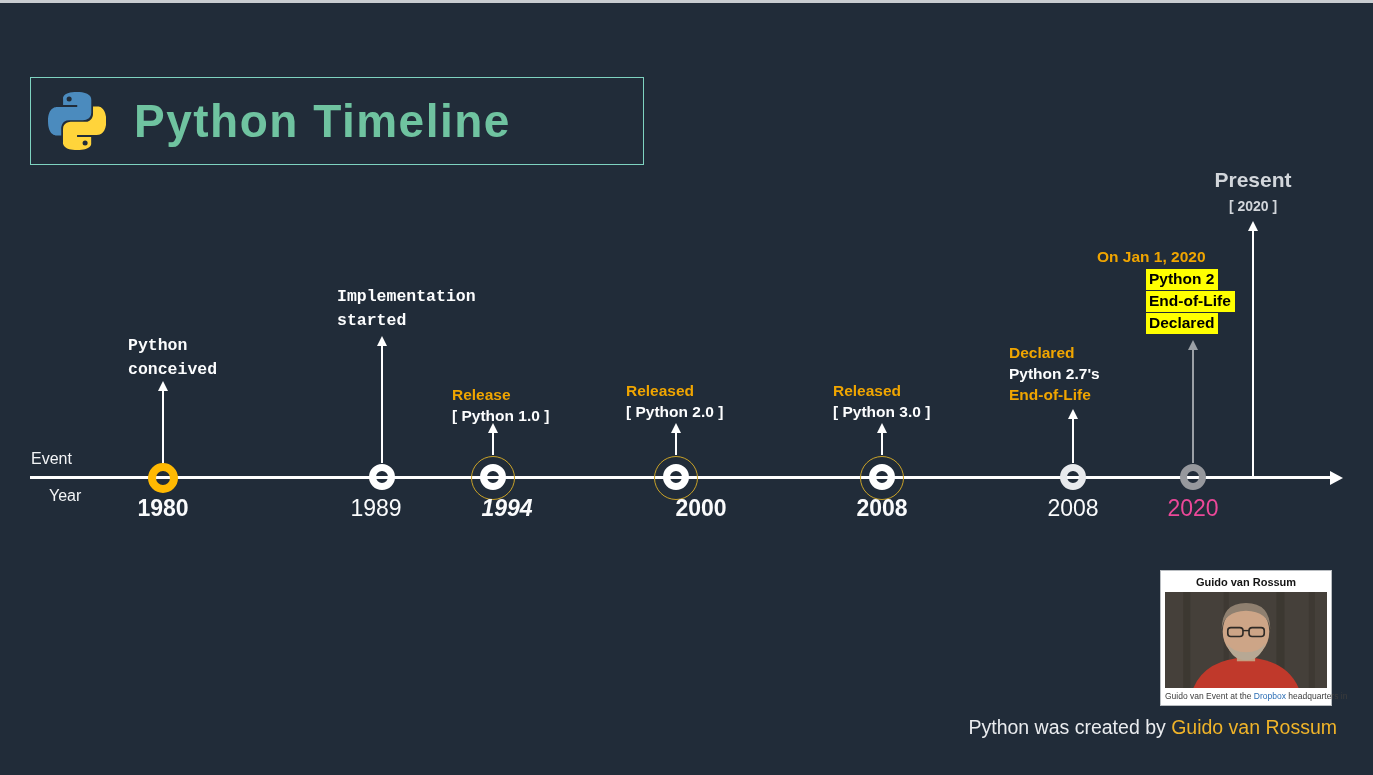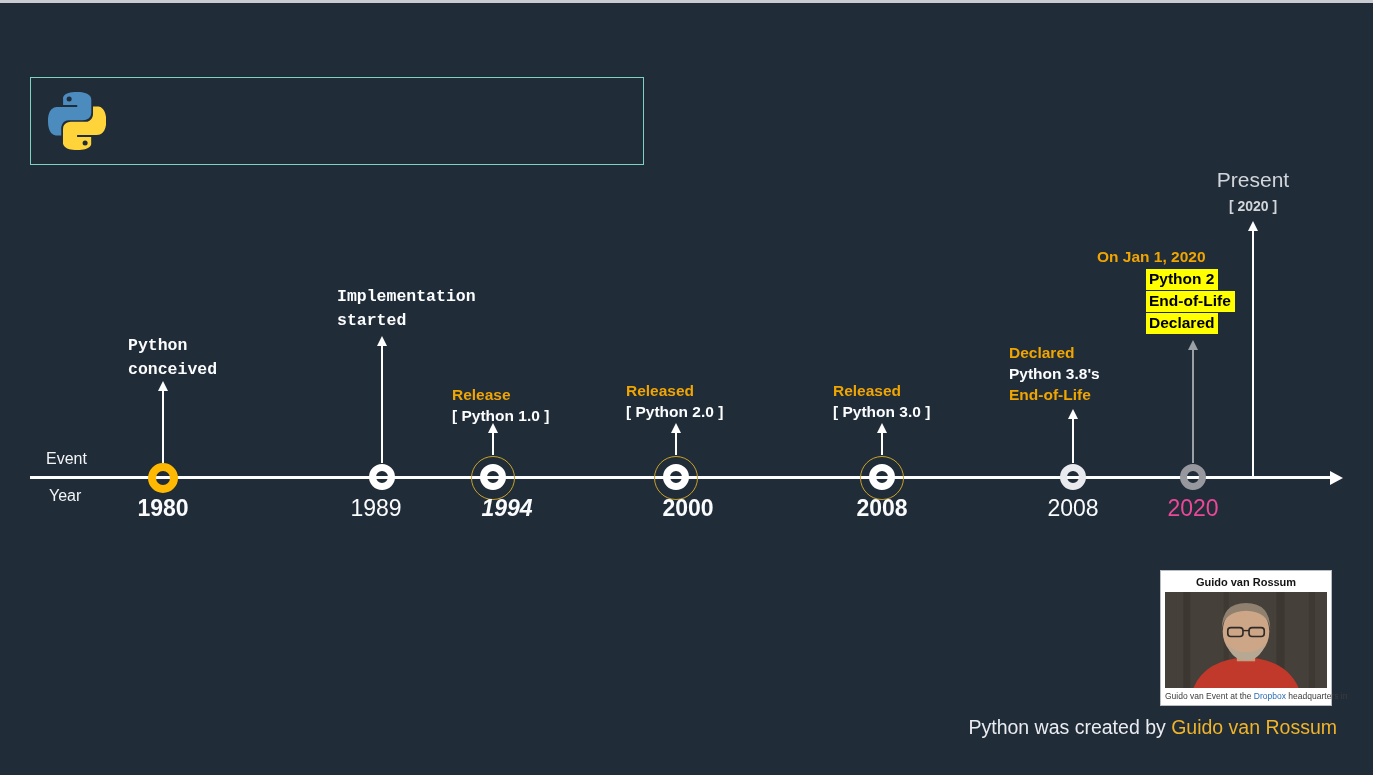--- a/index.html
+++ b/index.html
@@ -16,39 +16,39 @@
     border:1.5px solid #7ED3C0;display:flex;align-items:center;
   }
   .logo-wrap{margin-left:17px;width:58px;height:58px;flex:0 0 auto;}
   .title-text{
     margin-left:28px;font-size:46px;font-weight:bold;color:#6FC3A0;
     letter-spacing:1.5px;
   }
 
   
   .present-title{position:absolute;left:1173px;top:168px;width:160px;text-align:center;
-    color:#D2D6DB;font-size:21px;font-weight:normal;}
+    color:#D2D6DB;font-size:21px;font-weight:bold;}
   .present-sub{position:absolute;left:1173px;top:198px;width:160px;text-align:center;
     color:#D2D6DB;font-size:14px;font-weight:bold;}
 
   
   .arrow{position:absolute;width:12px;display:flex;flex-direction:column;align-items:center;}
   .arrow .head{width:0;height:0;border-left:5px solid transparent;border-right:5px solid transparent;
     border-bottom:10px solid #FFFFFF;}
   .arrow .shaft{width:1.6px;flex:1;background:#FFFFFF;}
   .arrow.gray .head{border-bottom-color:#9BA0A6;}
   .arrow.gray .shaft{background:#9BA0A6;}
 
   
   .timeline-line{position:absolute;left:30px;top:476px;width:1301px;height:3px;background:#FFFFFF;}
   .timeline-head{position:absolute;left:1330px;top:470.5px;width:0;height:0;
     border-top:7px solid transparent;border-bottom:7px solid transparent;border-left:13px solid #FFFFFF;}
 
   .axis-label{position:absolute;color:#F2F4F6;font-size:16px;}
-  .axis-event{left:46px;top:450px;}
+  .axis-event{left:31px;top:450px;}
   .axis-year{left:49px;top:487px;}
 
   
   .marker{position:absolute;border-radius:50%;background:transparent;box-sizing:content-box;}
   .m-std{width:12px;height:12px;border:7.5px solid #FFFFFF;}
   .m-1980{left:148px;top:462.5px;width:14px;height:14px;border:8px solid #FFB902;}
   .m-1989{left:368.5px;top:464px;}
   .m-1994{left:479.5px;top:464px;}
   .m-2000{left:662.5px;top:464px;}
   .m-2008{left:868.5px;top:464px;}
@@ -94,20 +94,21 @@
 
 <div class="top-strip"></div>
 
 <div class="title-box">
   <div class="logo-wrap">
     <svg viewBox="0 0 110 110" width="58" height="58" aria-hidden="true">
       <path fill="#4B8BBE" d="M54.9 0C26.8 0 28.6 12.2 28.6 12.2l.03 12.6h26.8v3.8H18S0 26.6 0 54.9s15.7 27.4 15.7 27.4h9.4V69.1s-.5-15.7 15.4-15.7h26.6s15 .2 15-14.4V14.6S84.3 0 54.9 0zM40.1 8.5a4.8 4.8 0 1 1 0 9.6 4.8 4.8 0 0 1 0-9.6z"></path>
       <path fill="#FFD43B" d="M55.6 110c28.1 0 26.3-12.2 26.3-12.2l-.03-12.6H55.1v-3.8h37.4s18 2 18-26.3-15.7-27.4-15.7-27.4h-9.4v13.2s.5 15.7-15.4 15.7H43.4s-15-.2-15 14.4v24.4S26.2 110 55.6 110zm14.8-8.5a4.8 4.8 0 1 1 0-9.6 4.8 4.8 0 0 1 0 9.6z"></path>
     </svg>
   </div>
+  <div class="title-text">Python Timeline</div>
 </div>
 
 <div class="present-title">Present</div>
 <div class="present-sub">[ 2020 ]</div>
 
 <div class="evt fs16" style="left:128px;top:334px;">
   <div class="white">Python</div>
   <div class="white">conceived</div>
 </div>
 
@@ -126,21 +127,21 @@
   <div class="white">[ Python 2.0 ]</div>
 </div>
 
 <div class="evt fs15" style="left:833px;top:381px;">
   <div class="gold">Released</div>
   <div class="white">[ Python 3.0 ]</div>
 </div>
 
 <div class="evt fs15" style="left:1009px;top:343px;">
   <div class="gold">Declared</div>
-  <div class="white">Python 3.8's</div>
+  <div class="white">Python 2.7's</div>
   <div class="gold">End-of-Life</div>
 </div>
 
 <div class="evt fs15 gold" style="left:1097px;top:247px;">On Jan 1, 2020</div>
 <div class="hl-block">
   <div class="hl-line">Python 2</div>
   <div class="hl-line">End-of-Life</div>
   <div class="hl-line">Declared</div>
 </div>
 
@@ -189,21 +190,21 @@
 <div class="marker m-std m-2008"></div>
 <div class="marker m-std m-2015"></div>
 <div class="marker m-std m-2020"></div>
 <div class="ring r-1994"></div>
 <div class="ring r-2000"></div>
 <div class="ring r-2008"></div>
 
 <div class="year bold" style="left:103px;">1980</div>
 <div class="year" style="left:316px;">1989</div>
 <div class="year bold" style="left:447px;font-style:italic;">1994</div>
-<div class="year bold" style="left:628px;">2000</div>
+<div class="year bold" style="left:641px;">2000</div>
 <div class="year bold" style="left:822px;">2008</div>
 <div class="year" style="left:1013px;">2008</div>
 <div class="year muted" style="left:1133px;">2020</div>
 
 <div class="photo-card">
   <div class="pc-title">Guido van Rossum</div>
   <svg class="pc-img" viewBox="0 0 160 97" preserveAspectRatio="none">
     <rect width="160" height="97" fill="#45403A"></rect>
     <rect x="18" y="0" width="7" height="97" fill="#39342E" opacity="0.7"></rect>
     <rect x="58" y="0" width="5" height="97" fill="#3B362F" opacity="0.6"></rect>

